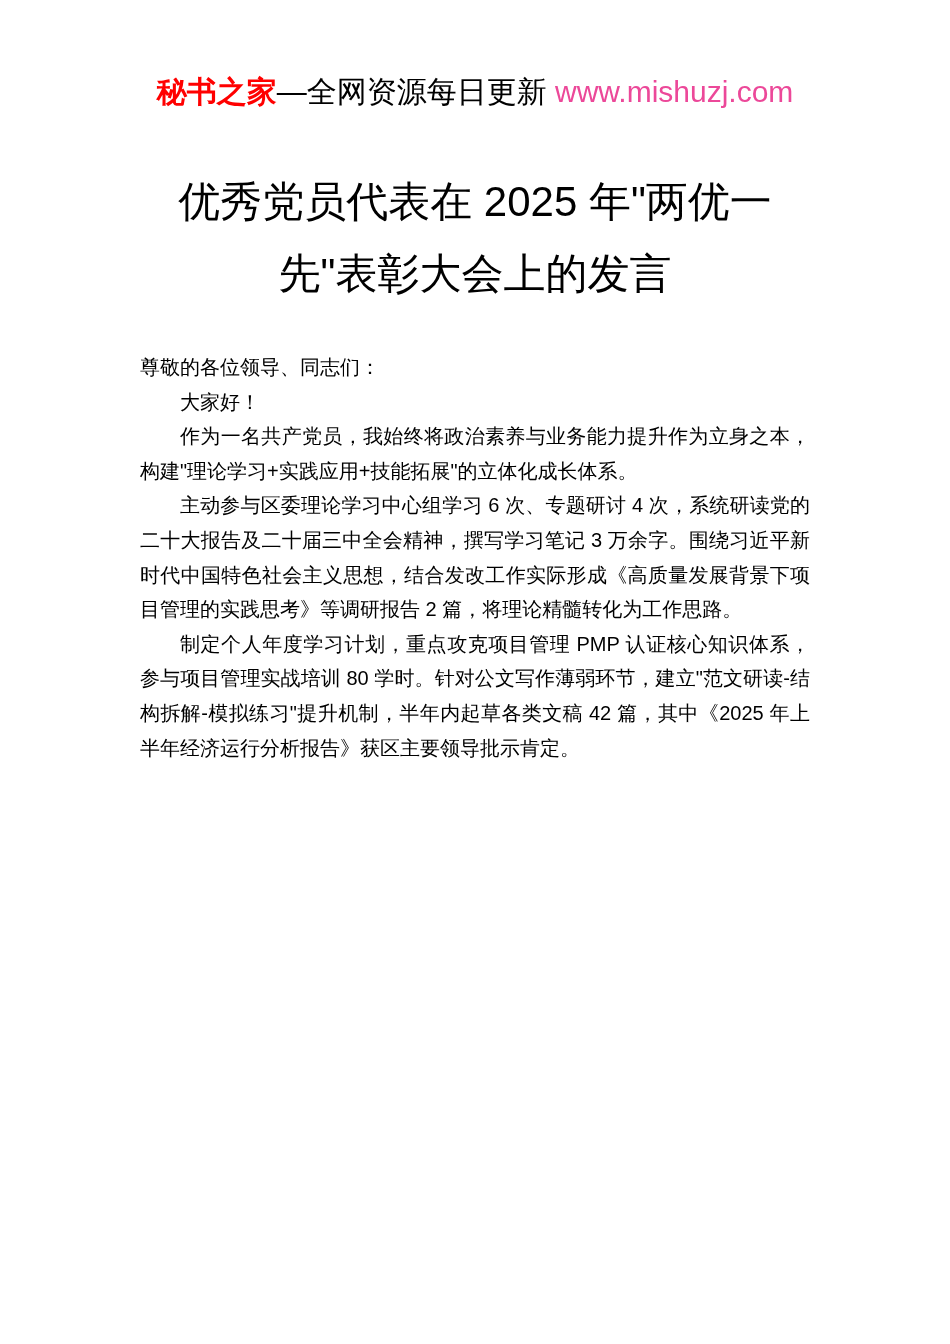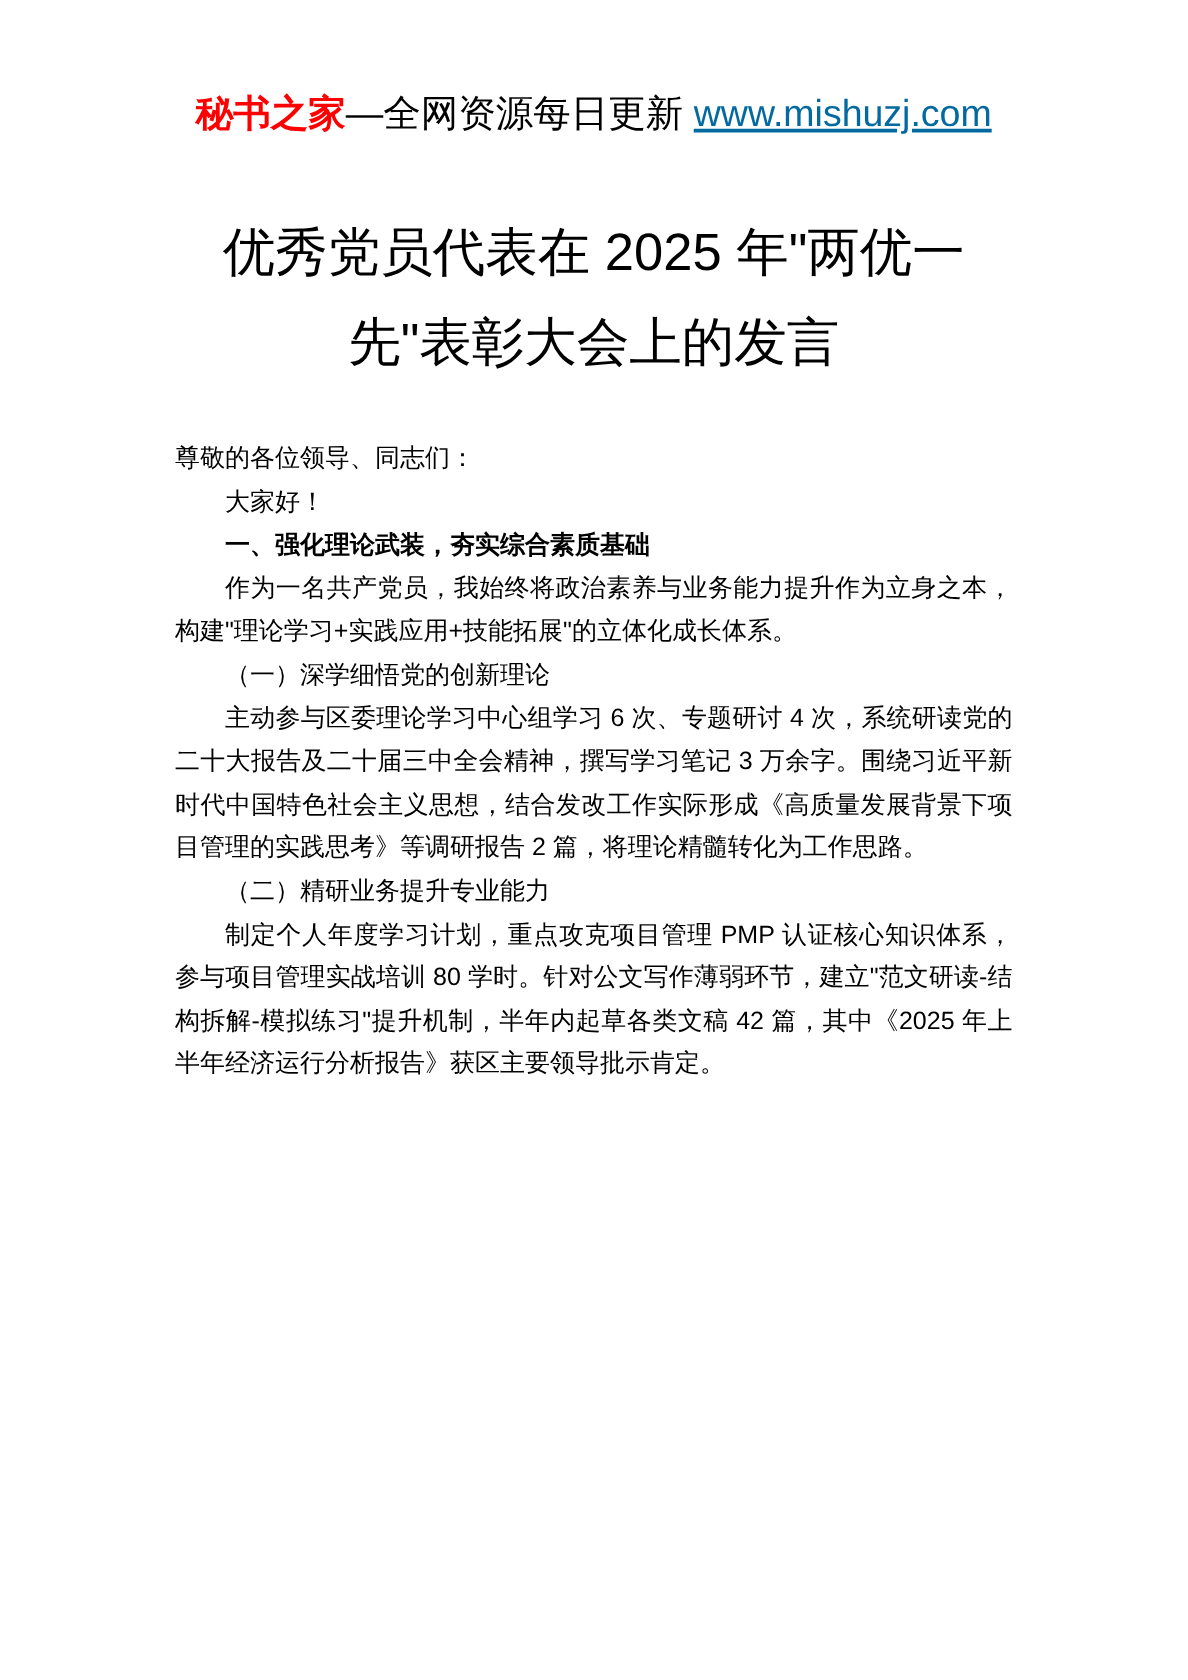--- a/index.html
+++ b/index.html
@@ -30,22 +30,21 @@
   }
   .brand {
     color: #ff0000;
     font-weight: bold;
     margin-top: 40px;
   }
   .tagline {
     color: #000000;
   }
   .url {
-    color: #0369a1;
-    text-decoration: underline;
+    color: #ec4899;
   }
   
   .doc-title {
     width: 680px;
     margin: 52px auto 0 auto;
     text-align: center;
     font-size: 42px;
     line-height: 72px;
     font-weight: 400;
     color: #000000;
@@ -76,21 +75,18 @@
 
   <div class="site-header">
     <span class="brand">秘书之家</span><span class="tagline">—全网资源每日更新 </span><span class="url">www.mishuzj.com</span>
   </div>
 
   <div class="doc-title">优秀党员代表在 2025 年"两优一先"表彰大会上的发言</div>
 
   <div class="doc-body">
       <p class="salutation">尊敬的各位领导、同志们：</p>
       <p class="indent">大家好！</p>
-      <p class="heading1 indent">一、强化理论武装，夯实综合素质基础</p>
       <p class="indent">作为一名共产党员，我始终将政治素养与业务能力提升作为立身之本，构建"理论学习+实践应用+技能拓展"的立体化成长体系。</p>
-      <p class="heading2 indent">（一）深学细悟党的创新理论</p>
       <p class="indent">主动参与区委理论学习中心组学习 6 次、专题研讨 4 次，系统研读党的二十大报告及二十届三中全会精神，撰写学习笔记 3 万余字。围绕习近平新时代中国特色社会主义思想，结合发改工作实际形成《高质量发展背景下项目管理的实践思考》等调研报告 2 篇，将理论精髓转化为工作思路。</p>
-      <p class="heading2 indent">（二）精研业务提升专业能力</p>
       <p class="indent">制定个人年度学习计划，重点攻克项目管理 PMP 认证核心知识体系，参与项目管理实战培训 80 学时。针对公文写作薄弱环节，建立"范文研读-结构拆解-模拟练习"提升机制，半年内起草各类文稿 42 篇，其中《2025 年上半年经济运行分析报告》获区主要领导批示肯定。</p>
     </div>
 
 </div>
 
 </body></html>

